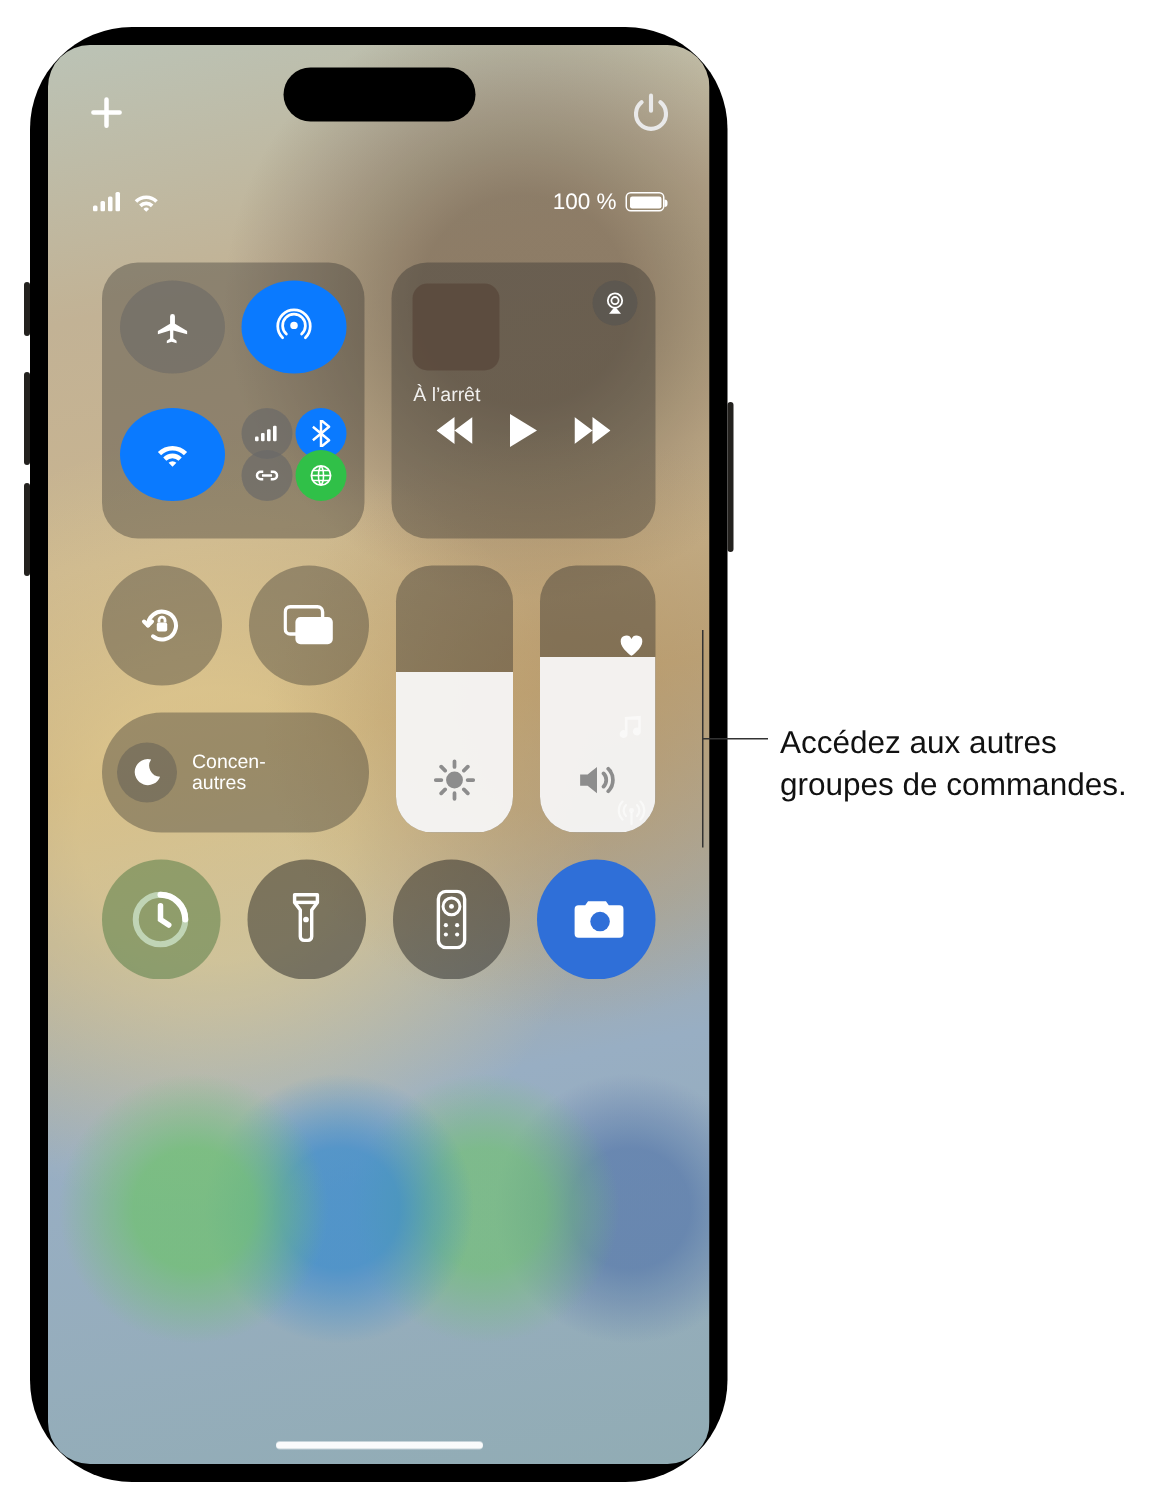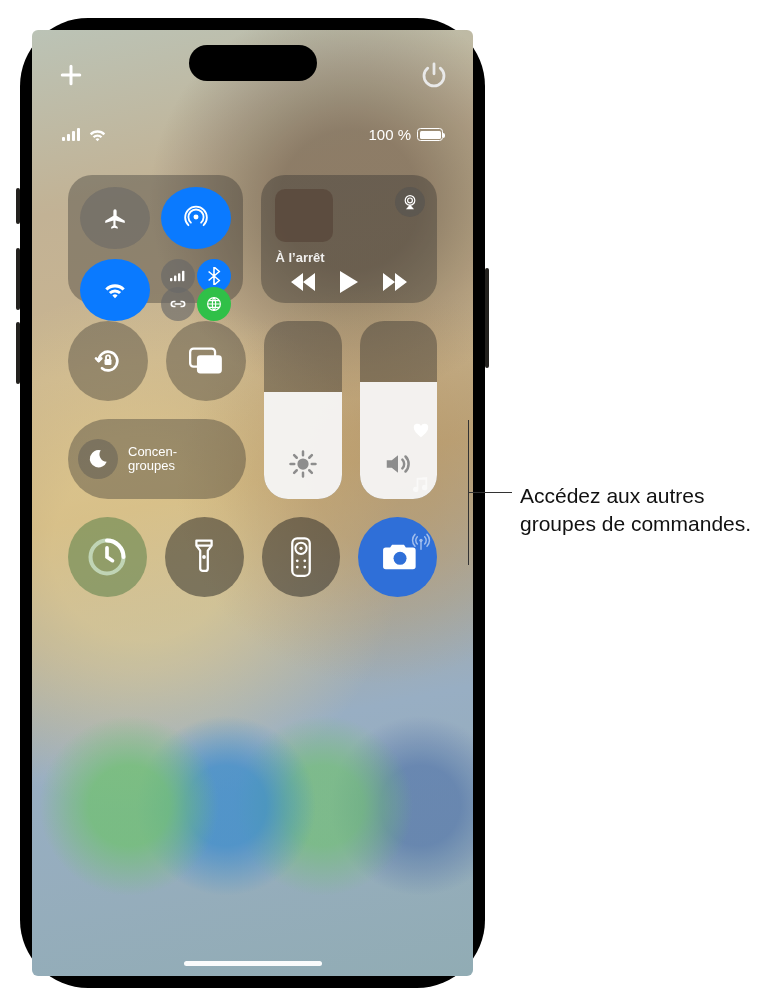--- a/index.html
+++ b/index.html
@@ -23,21 +23,21 @@
       width: 465px;
       height: 970px;
       border-radius: 68px;
       background: #000;
       padding: 12px;
     }
     .screen {
       position: relative;
       width: 100%;
       height: 100%;
-      border-radius: 6px;
+      border-radius: 28px;
       overflow: hidden;
       background:
         radial-gradient(circle at 22% 82%, rgba(116,196,118,0.78) 0 40px, transparent 90px),
         radial-gradient(circle at 44% 82%, rgba(51,139,211,0.68) 0 40px, transparent 90px),
         radial-gradient(circle at 66% 82%, rgba(116,196,118,0.68) 0 40px, transparent 90px),
         radial-gradient(circle at 88% 82%, rgba(75,110,170,0.58) 0 40px, transparent 90px),
         radial-gradient(circle at 78% 48%, rgba(188,154,102,0.5) 0 60px, transparent 200px),
         radial-gradient(circle at 25% 55%, rgba(245,219,150,0.55) 0 90px, transparent 260px),
         radial-gradient(circle at 72% 18%, rgba(108,91,75,0.6) 0 70px, transparent 200px),
         linear-gradient(168deg,#bfc7ba 0%,#c6b698 18%,#cdb892 34%,#bfa880 48%,#9cb2c7 72%,#94b0b8 100%);
@@ -87,21 +87,21 @@
     
     .grid {
       position:absolute; top:145px; left:36px; right:36px;
     }
     .row { display:flex; gap:18px; margin-bottom:18px; }
     .tile {
       background: rgba(40,40,40,0.35);
       border-radius: 24px;
       position: relative;
     }
-    .tile-lg { width:178px; height:128px;font-weight:bold; }
+    .tile-lg { width:178px; height:184px; }
     
     .conn { padding:12px; display:grid; grid-template-columns:1fr 1fr; grid-template-rows:1fr 1fr; gap:10px; }
     .cbtn {
       width:70px; height:62px; border-radius:50%;
       display:flex; align-items:center; justify-content:center;
       background: rgba(100,100,100,0.5);
     }
     .cbtn.active { background:#0a7aff; }
     .cbtn svg { width:26px; height:26px; }
     .mini-cluster { position:relative; width:70px; height:62px; }
@@ -294,21 +294,21 @@
                   </svg>
               </div>
             </div>
             <div class="focus">
               <div class="ico">
                 <svg width="22" height="22" viewBox="0 0 24 24">
                     <path d="M15 2.5A9.5 9.5 0 1 0 21.5 15 8 8 0 0 1 15 2.5Z" fill="#fff"></path>
                   </svg>
               </div>
               <div class="lbl" style="white-space:pre-line">Concen-
-groupes</div>
+autres</div>
             </div>
           </div>
           <div class="slider bright">
             <div class="fill">
               <svg viewBox="0 0 24 24">
                   <circle cx="12" cy="12" r="4.5" fill="#8d8d8d"></circle>
                   <g stroke="#8d8d8d" stroke-width="2" stroke-linecap="round">
                     <path d="M12 2v3M12 19v3M2 12h3M19 12h3M4.9 4.9l2.1 2.1M17 17l2.1 2.1M19.1 4.9 17 7M7 17l-2.1 2.1"></path>
                   </g>
                 </svg>

